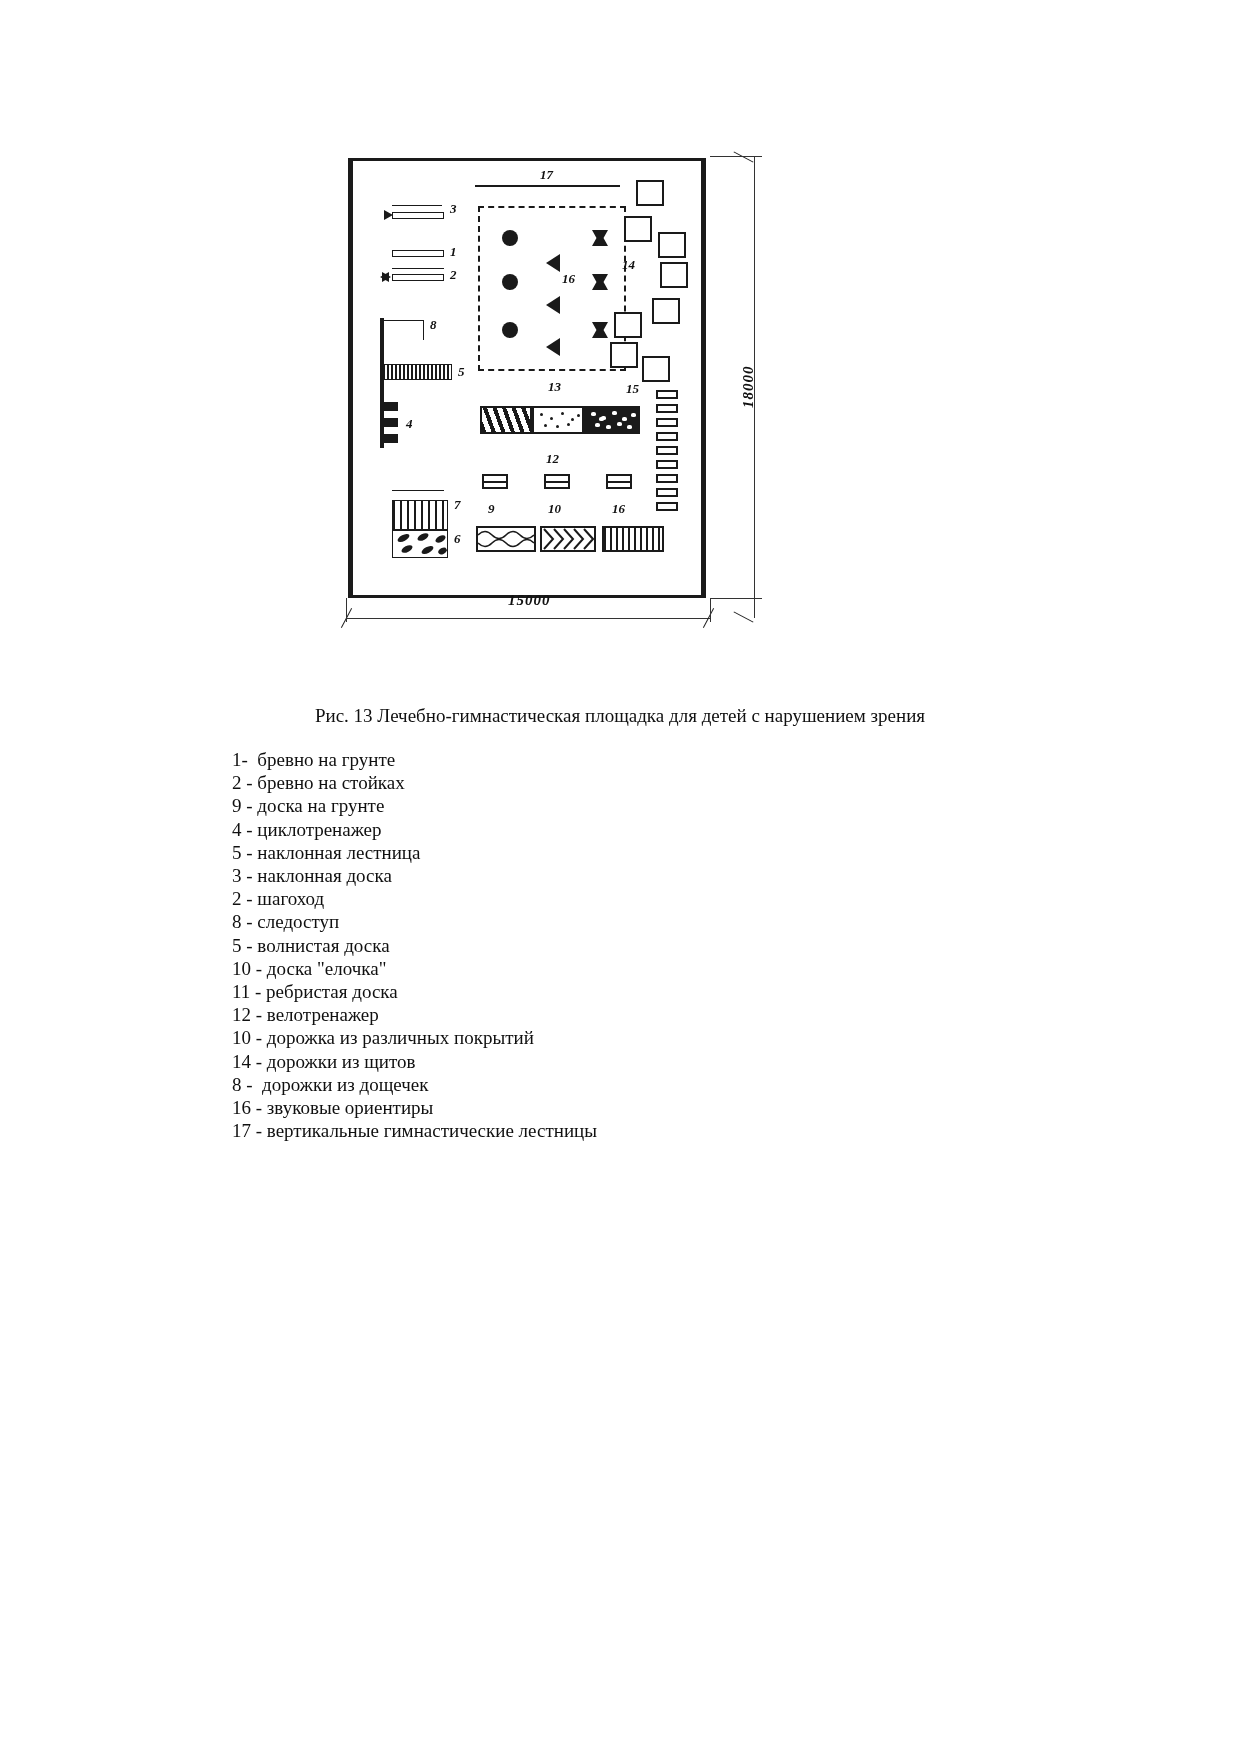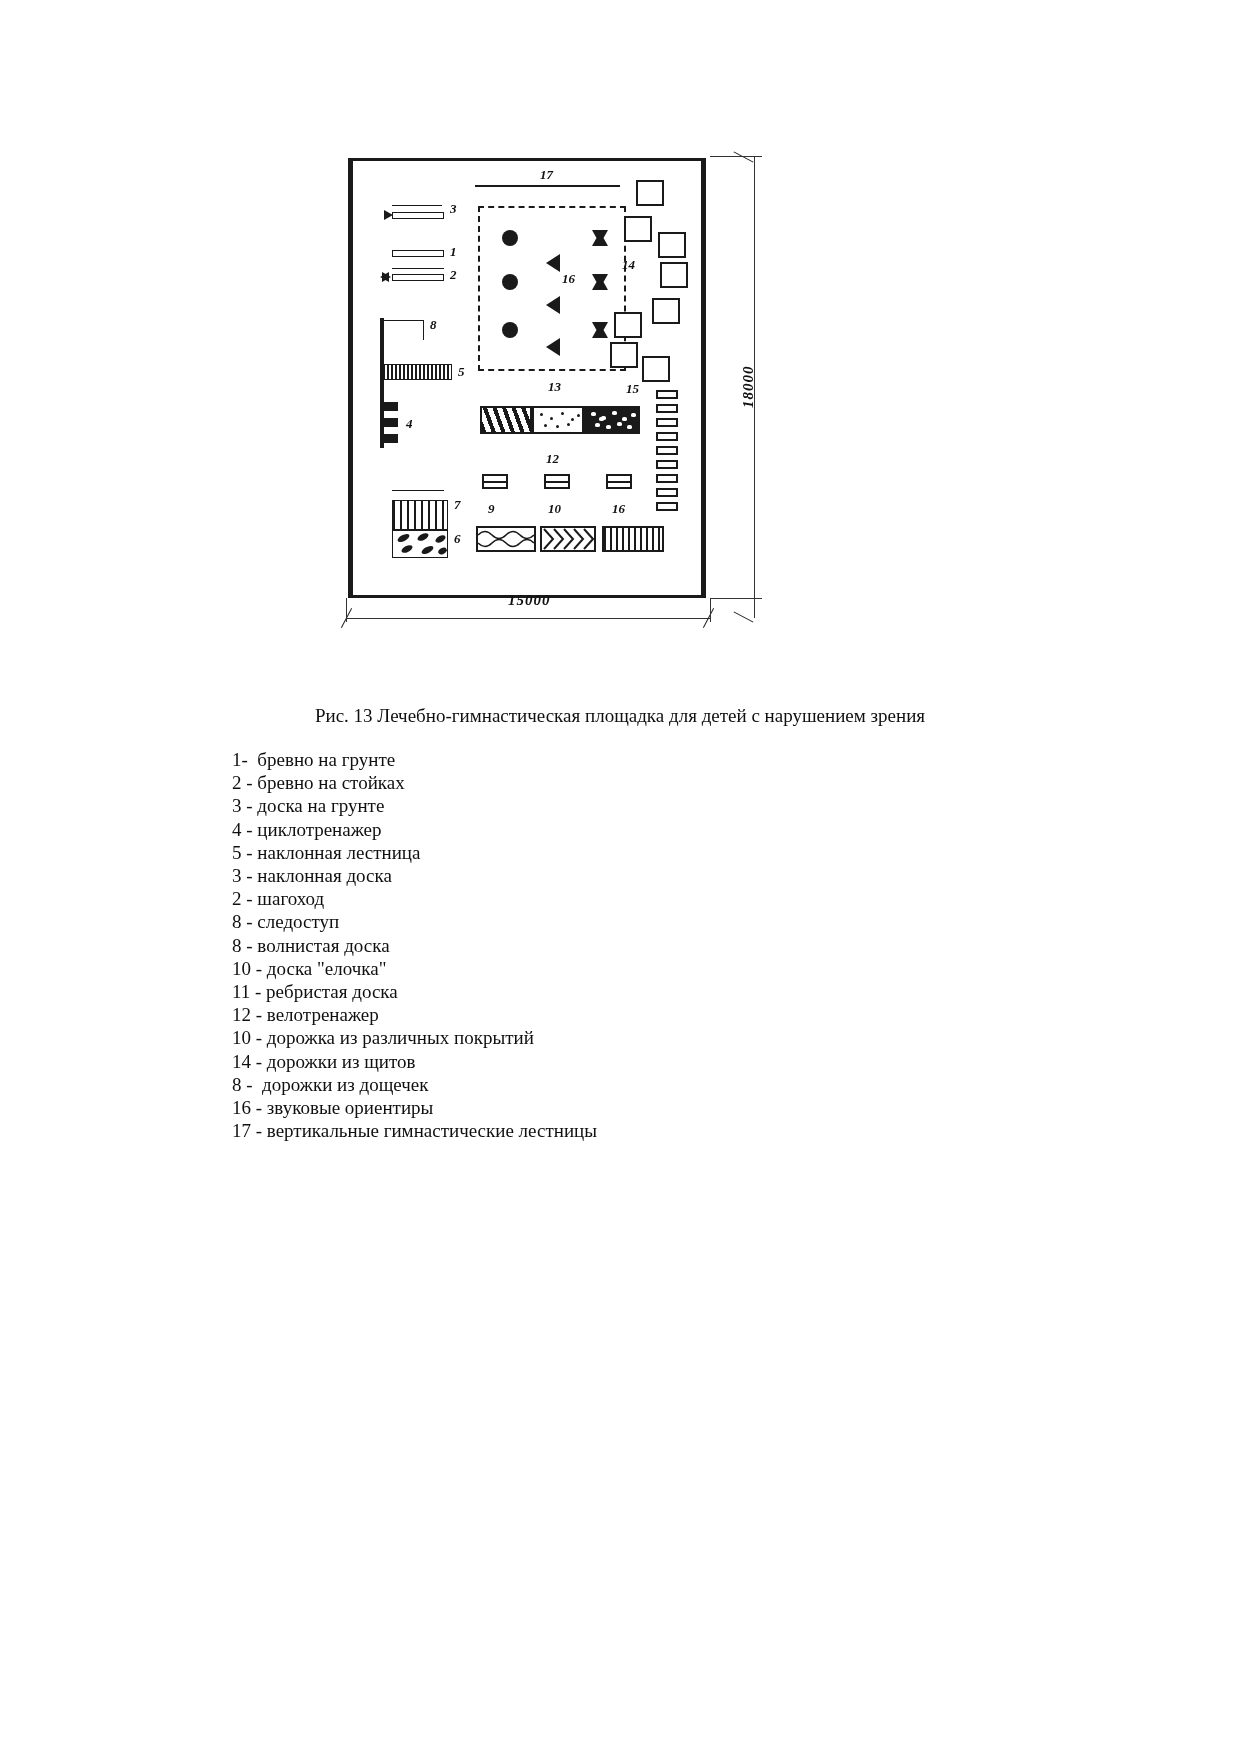--- a/index.html
+++ b/index.html
@@ -482,27 +482,27 @@
   <div class="dim-line-h" style="left:380px; top:458px; width:52px;"></div>
   <div class="dim-line-v" style="left:16px; top:458px; height:24px;"></div>
   <div class="dim-line-v" style="left:380px; top:458px; height:24px;"></div>
 </div>
 
 <div id="caption">Рис. 13 Лечебно-гимнастическая площадка для детей с нарушением зрения</div>
 
 <div id="legend">
   <div>1-  бревно на грунте</div>
   <div>2 - бревно на стойках</div>
-  <div>3 - доска на грунте</div>
+  <div>9 - доска на грунте</div>
   <div>4 - циклотренажер</div>
   <div>5 - наклонная лестница</div>
   <div>3 - наклонная доска</div>
   <div>2 - шагоход</div>
   <div>8 - следоступ</div>
-  <div>8 - волнистая доска</div>
+  <div>5 - волнистая доска</div>
   <div>10 - доска "елочка"</div>
   <div>11 - ребристая доска</div>
   <div>12 - велотренажер</div>
   <div>10 - дорожка из различных покрытий</div>
   <div>14 - дорожки из щитов</div>
   <div>8 -  дорожки из дощечек</div>
   <div>16 - звуковые ориентиры</div>
   <div>17 - вертикальные гимнастические лестницы</div>
 </div>
 

